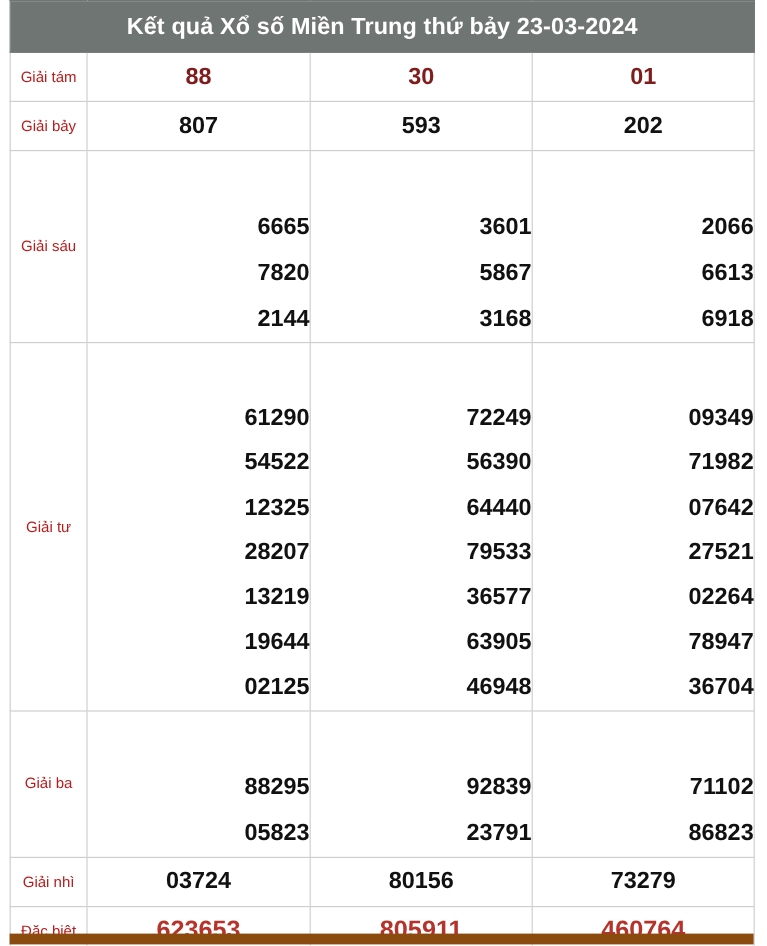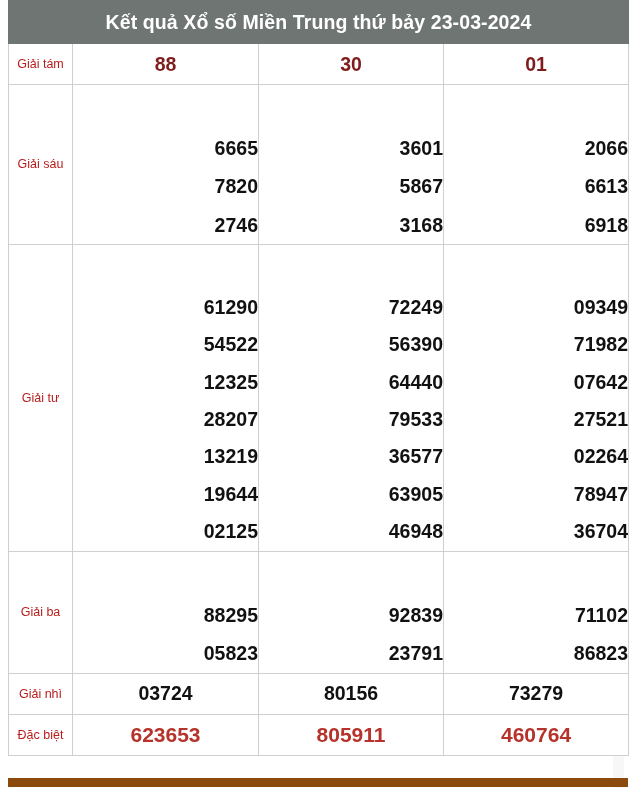--- a/index.html
+++ b/index.html
@@ -145,27 +145,33 @@
           <td colspan="4">Kết quả Xổ số Miền Trung thứ bảy 23-03-2024</td>
         </tr>
       </tbody>
       <tbody id="rows-body">
           <tr class="r-1">
             <td class="lbl">Giải tám</td>
             <td class="num red">88</td>
             <td class="num red">30</td>
             <td class="num red">01</td>
           </tr>
+          <tr class="r-1">
+            <td class="lbl">Giải bảy</td>
+            <td class="num">807</td>
+            <td class="num">593</td>
+            <td class="num">202</td>
+          </tr>
           <tr class="r-cell">
             <td class="lbl">Giải sáu</td>
             <td class="stackcell">
               <div class="stack s3">
                 <span>6665</span>
                 <span>7820</span>
-                <span>2746</span>
+                <span>2144</span>
               </div>
             </td>
             <td class="stackcell">
               <div class="stack s3">
                 <span>3601</span>
                 <span>5867</span>
                 <span>3168</span>
               </div>
             </td>
             <td class="stackcell">

